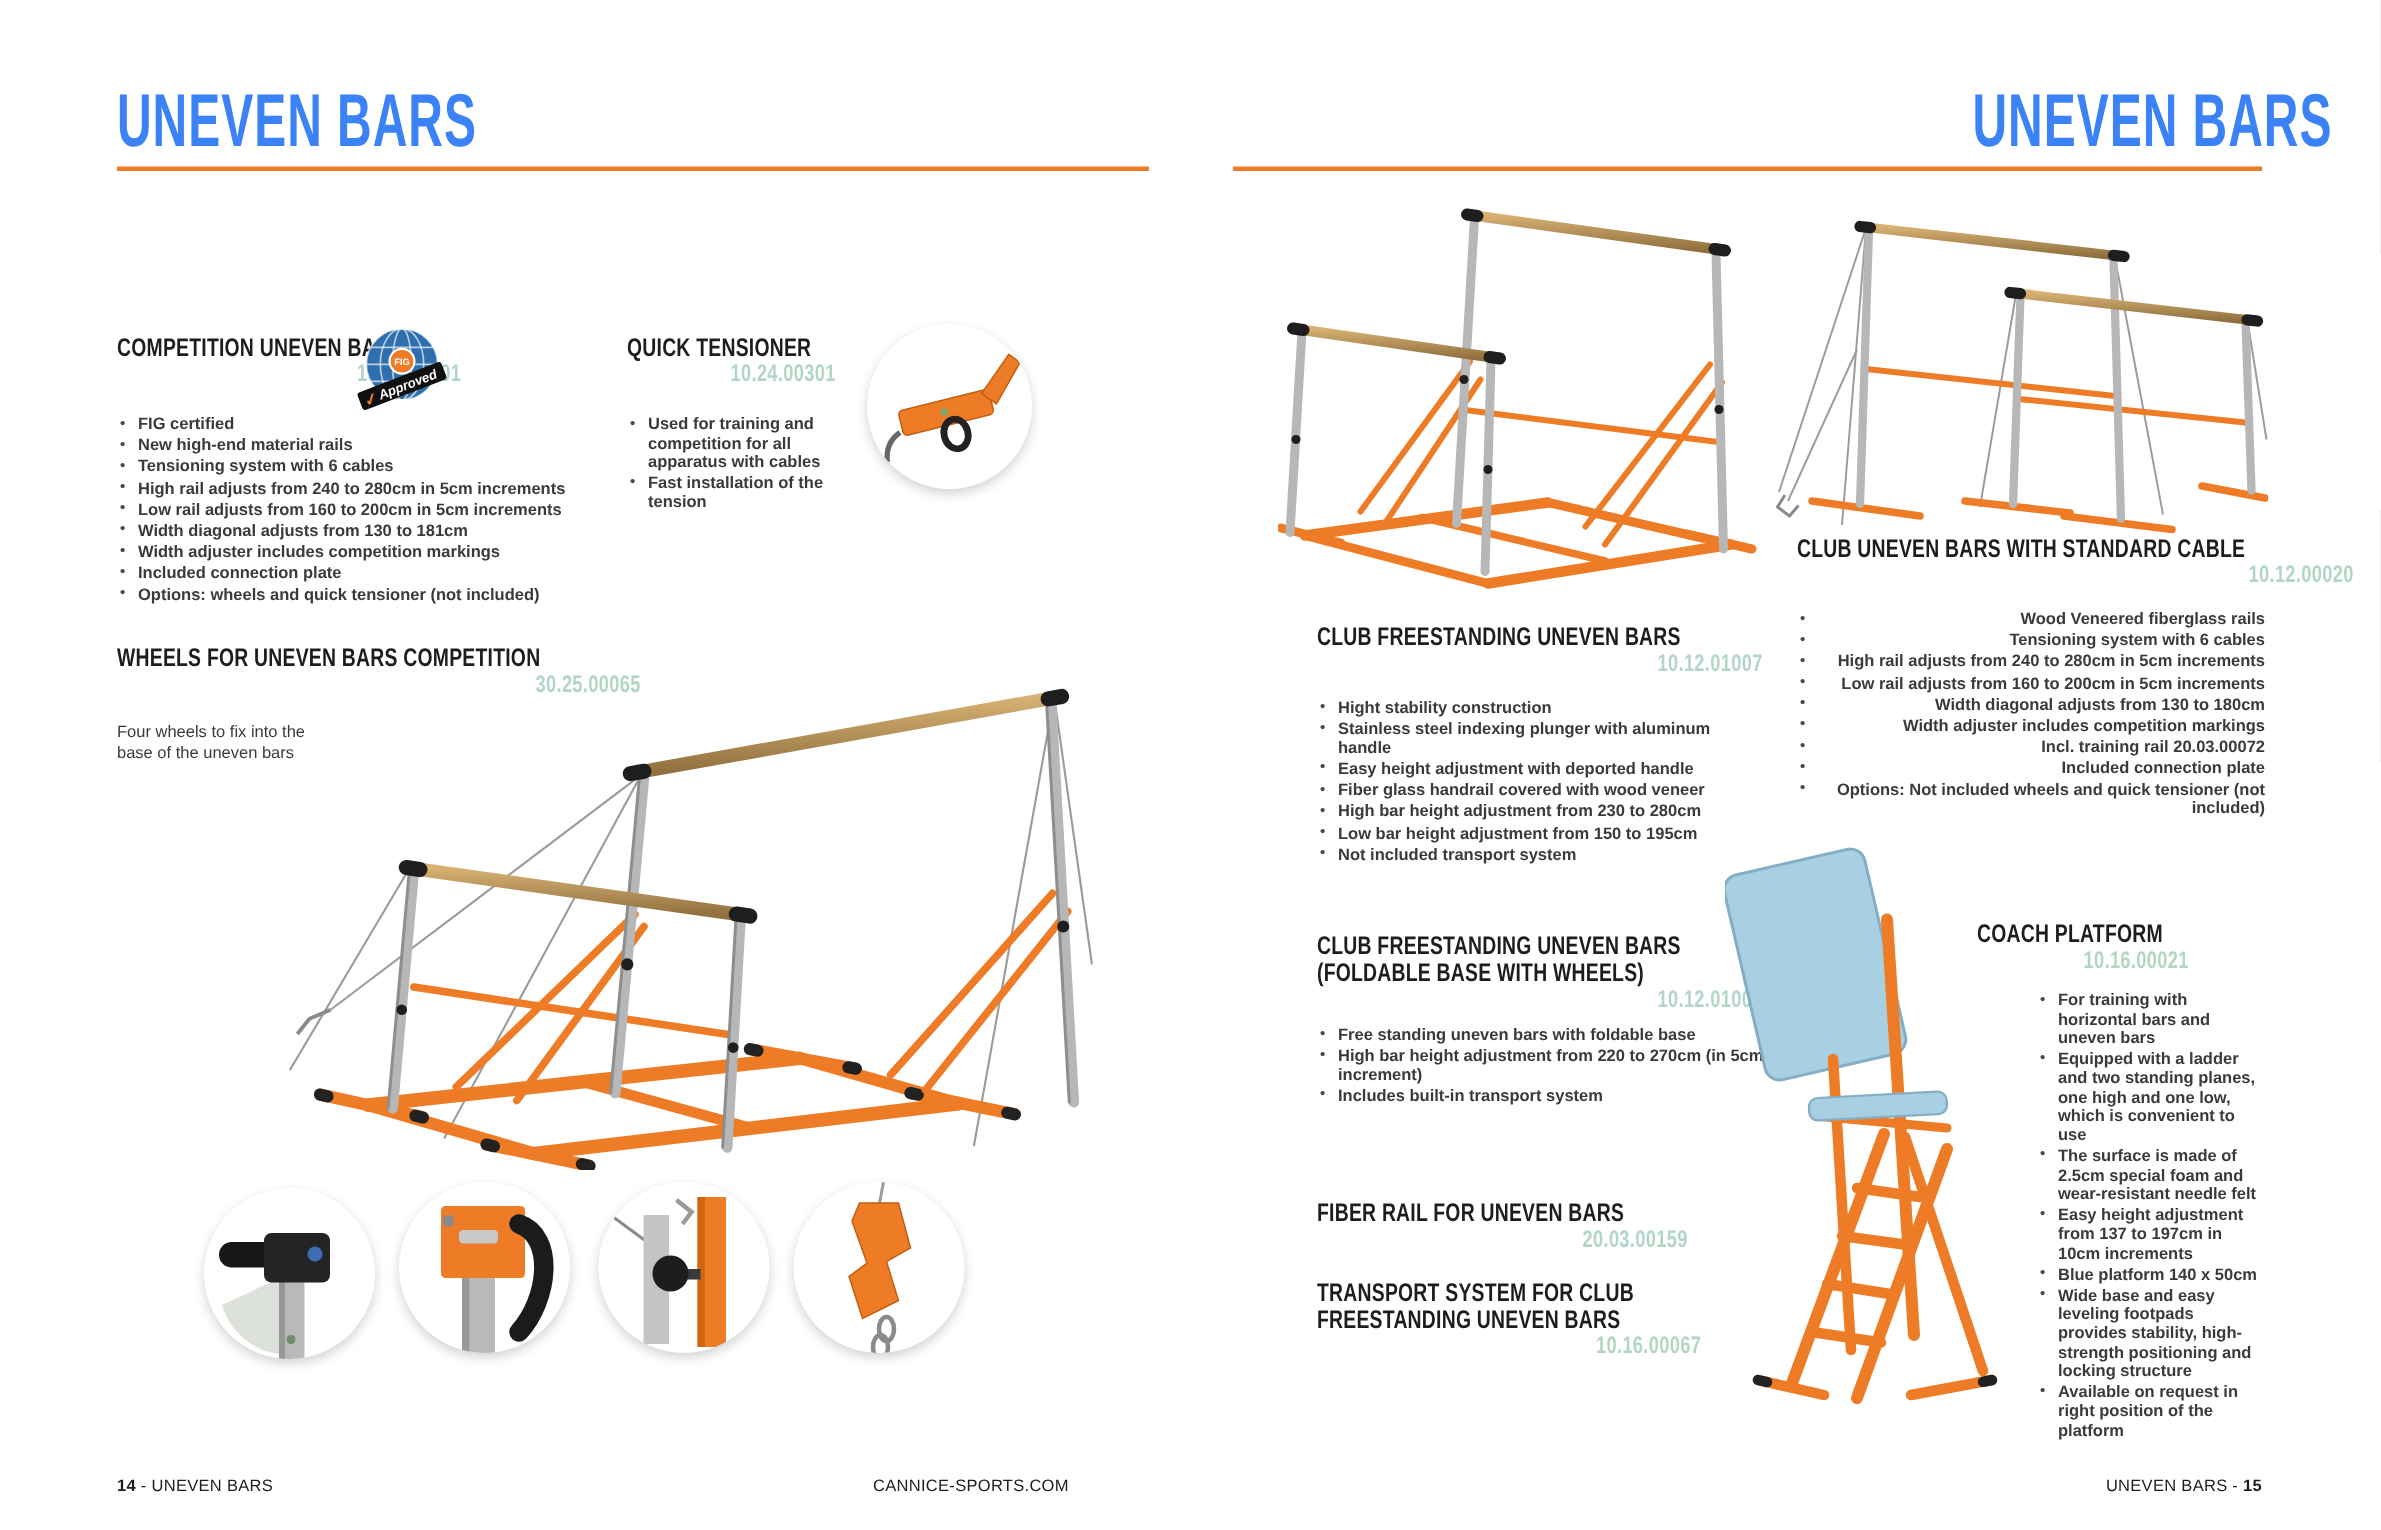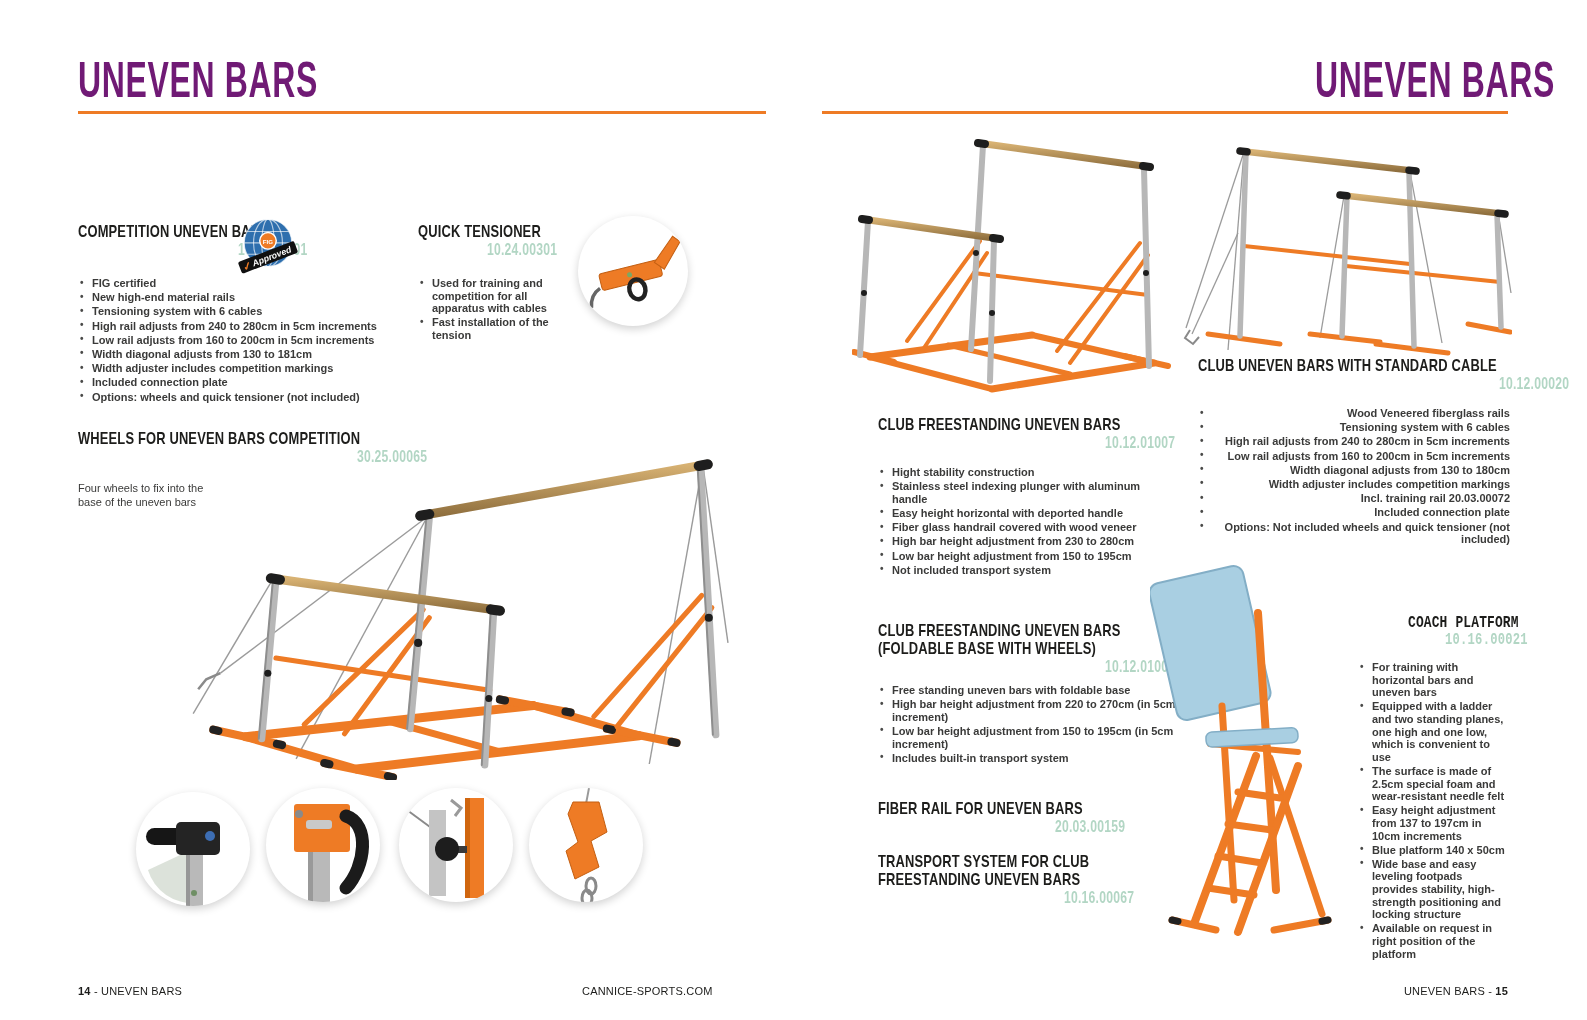--- a/index.html
+++ b/index.html
@@ -1,19 +1,19 @@
 <!DOCTYPE html>
 <html><head>
 <meta charset="utf-8">
 <style>
   html,body{margin:0;padding:0;background:#e8e8e8;}
   #spread{position:relative;width:1587px;height:1020px;background:#ffffff;margin:0 auto;overflow:hidden;
           font-family:"Liberation Sans", sans-serif;color:#3a3a39;}
   .abs{position:absolute;}
-  .big-title{font-size:50px;font-weight:bold;color:#701a75;line-height:44px;}
+  .big-title{font-size:50px;font-weight:bold;color:#3b82f6;line-height:44px;}
   .cond{display:inline-block;transform:scaleX(.64);transform-origin:0 50%;white-space:nowrap;letter-spacing:1px;}
   .cond-r{transform-origin:100% 50%;}
   .rule{position:absolute;height:3px;background:#ee7b25;}
   .heading{font-size:17px;font-weight:bold;color:#1d1d1b;line-height:18px;}
   .heading .hcond{display:inline-block;transform:scaleX(.76);transform-origin:0 50%;white-space:nowrap;letter-spacing:.2px;}
   .code{font-size:16px;font-weight:bold;color:#b2d6c4;line-height:17px;text-align:right;}
   .code .hcond{display:inline-block;transform:scaleX(.76);transform-origin:0 50%;white-space:nowrap;letter-spacing:.3px;}
   ul.bullets{margin:0;padding:0;list-style:none;font-size:11px;line-height:12.6px;color:#3a3a39;font-weight:bold;}
   ul.bullets li{position:relative;padding-left:14px;margin-bottom:1.6px;}
   ul.bullets li::before{content:"•";position:absolute;left:2px;top:-0.5px;color:#4a4a49;font-size:10px;}
@@ -311,21 +311,21 @@
     </svg>
   </div>
 
   <div class="abs" style="left:878px;top:416px;">
     <div class="heading"><span class="hcond">CLUB FREESTANDING UNEVEN BARS</span></div>
     <div class="code"><span class="hcond">10.12.01007</span></div>
   </div>
   <ul class="bullets abs" style="left:878px;top:466px;width:292px;">
       <li>Hight stability construction</li>
       <li>Stainless steel indexing plunger with aluminum handle</li>
-      <li>Easy height horizontal with deported handle</li>
+      <li>Easy height adjustment with deported handle</li>
       <li>Fiber glass handrail covered with wood veneer</li>
       <li>High bar height adjustment from 230 to 280cm</li>
       <li>Low bar height adjustment from 150 to 195cm</li>
       <li>Not included transport system</li>
     </ul>
 
   <div class="abs" style="left:1198px;top:357px;">
     <div class="heading"><span class="hcond">CLUB UNEVEN BARS WITH STANDARD CABLE</span></div>
     <div class="code"><span class="hcond">10.12.00020</span></div>
   </div>
@@ -342,21 +342,20 @@
     </ul>
 
   <div class="abs" style="left:878px;top:622px;">
     <div class="heading"><span class="hcond">CLUB FREESTANDING UNEVEN BARS</span></div>
     <div class="heading"><span class="hcond">(FOLDABLE BASE WITH WHEELS)</span></div>
     <div class="code"><span class="hcond">10.12.01008</span></div>
   </div>
   <ul class="bullets abs" style="left:878px;top:684px;width:300px;">
       <li>Free standing uneven bars with foldable base</li>
       <li>High bar height adjustment from 220 to 270cm (in 5cm increment)</li>
-      <li>Low bar height adjustment from 150 to 195cm (in 5cm increment)</li>
       <li>Includes built-in transport system</li>
     </ul>
 
   <div class="abs" style="left:878px;top:800px;">
     <div class="heading"><span class="hcond">FIBER RAIL FOR UNEVEN BARS</span></div>
     <div class="code"><span class="hcond">20.03.00159</span></div>
   </div>
 
   <div class="abs" style="left:878px;top:853px;">
     <div class="heading"><span class="hcond">TRANSPORT SYSTEM FOR CLUB</span></div>
@@ -386,21 +385,21 @@
         <path d="M22,362 L66,372" stroke-width="7"></path>
         <path d="M124,372 L178,362" stroke-width="7"></path>
       </g>
       <g stroke="#222222" stroke-width="7" stroke-linecap="round">
         <path d="M22,362 l6,1.4"></path>
           <path d="M172,363.2 l6,-1.2"></path>
       </g>
     </svg>
   </div>
 
-  <div class="abs" style="left:1408px;top:614px;font-family:Liberation Mono, monospace;">
+  <div class="abs" style="left:1318px;top:614px;">
     <div class="heading"><span class="hcond">COACH PLATFORM</span></div>
     <div class="code"><span class="hcond">10.16.00021</span></div>
   </div>
   <ul class="bullets abs" style="left:1358px;top:661px;width:153px;">
       <li>For training with horizontal bars and uneven bars</li>
       <li>Equipped with a ladder and two standing planes, one high and one low, which is convenient to use</li>
       <li>The surface is made of 2.5cm special foam and wear-resistant needle felt</li>
       <li>Easy height adjustment from 137 to 197cm in 10cm increments</li>
       <li>Blue platform 140 x 50cm</li>
       <li>Wide base and easy leveling footpads provides stability, high-strength positioning and locking structure</li>

